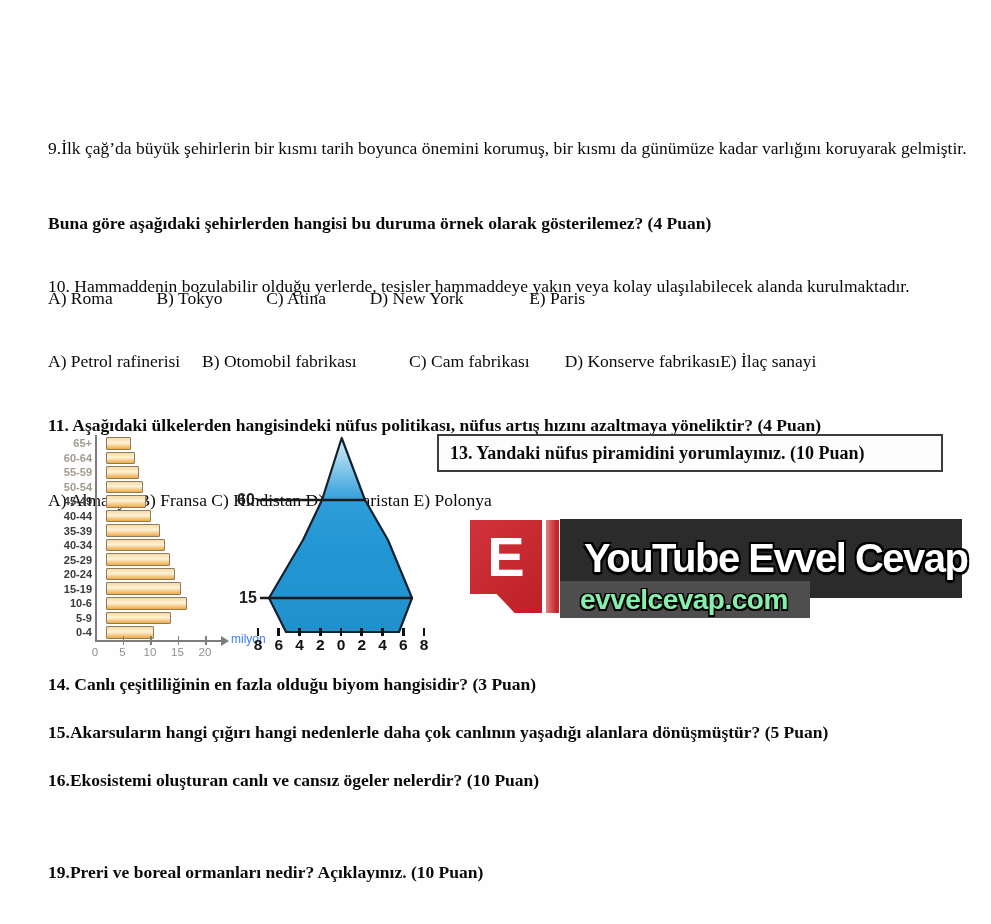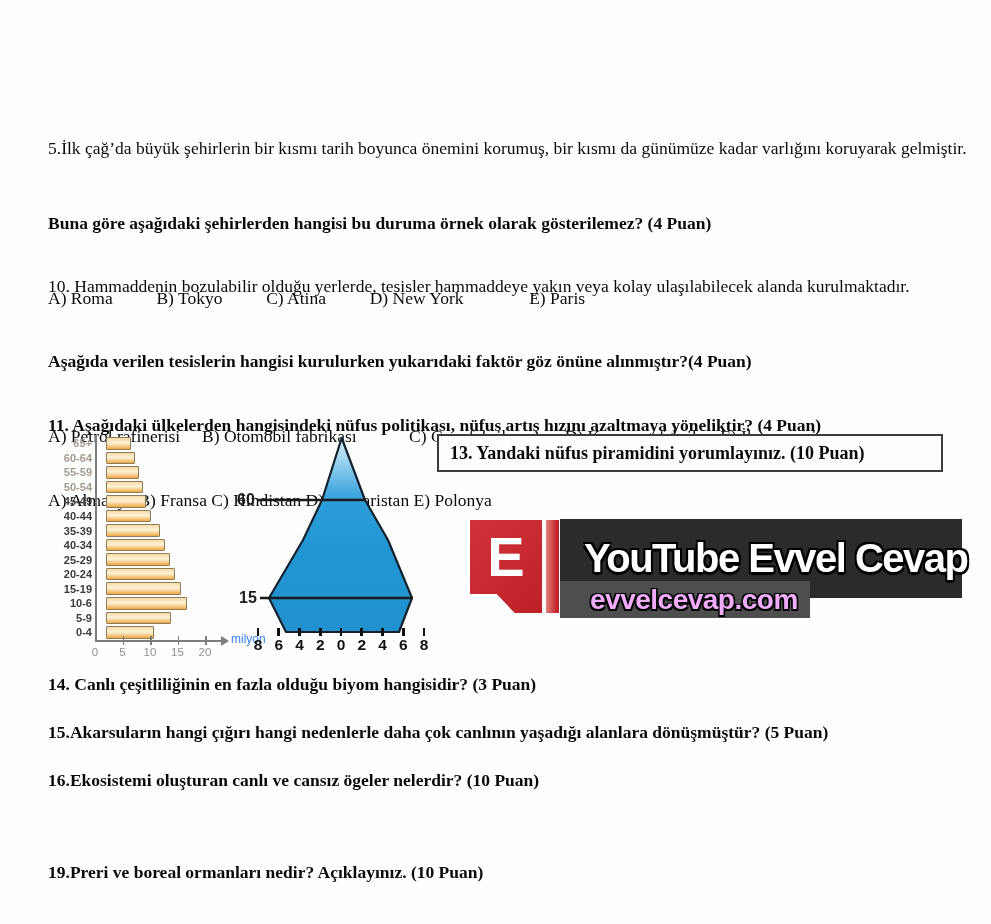--- a/index.html
+++ b/index.html
@@ -56,39 +56,38 @@
   .wm-stripe { position:absolute; left:76px; top:1px; width:13px; height:93px;
     background:linear-gradient(to right,#e2807f 0%,#c2262c 80%); }
   .wm-banner { position:absolute; left:90px; top:0; width:402px; height:79px;
     background:#2b2b2b; box-sizing:border-box;
     display:flex; align-items:center; padding-left:24px; white-space:nowrap;
     font-family:"Liberation Sans", sans-serif; font-size:40px; font-weight:600;
     letter-spacing:-1.5px; color:#fff;
     text-shadow:-2px -2px 0 #000, 2px -2px 0 #000, -2px 2px 0 #000, 2px 2px 0 #000, 0 3px 1px #000; }
   .wm-sub { position:absolute; left:90px; top:62px; width:250px; height:37px;
     background:#4e4e4e; box-sizing:border-box;
-    display:flex; align-items:center; padding-left:30px; white-space:nowrap;
+    display:flex; align-items:center; padding-left:20px; white-space:nowrap;
     font-family:"Liberation Sans", sans-serif; font-size:28px; font-weight:bold;
-    letter-spacing:-0.5px; color:#f0abfc;
+    letter-spacing:-0.5px; color:#86efac;
     text-shadow:-1.5px -1.5px 0 #000, 1.5px -1.5px 0 #000, -1.5px 1.5px 0 #000, 1.5px 1.5px 0 #000; }
 </style>
 </head>
 <body>
 
 <div class="page">
 
   <div class="qblock" style="top:86px;">
-    <div>5.İlk çağ’da büyük şehirlerin bir kısmı tarih boyunca önemini korumuş, bir kısmı da günümüze kadar varlığını koruyarak gelmiştir.</div>
+    <div>9.İlk çağ’da büyük şehirlerin bir kısmı tarih boyunca önemini korumuş, bir kısmı da günümüze kadar varlığını koruyarak gelmiştir.</div>
     <div class="bold">Buna göre aşağıdaki şehirlerden hangisi bu duruma örnek olarak gösterilemez? (4 Puan)</div>
     <div>A) Roma          B) Tokyo          C) Atina          D) New York               E) Paris</div>
   </div>
 
   <div class="qblock" style="top:224px;">
     <div>10. Hammaddenin bozulabilir olduğu yerlerde, tesisler hammaddeye yakın veya kolay ulaşılabilecek alanda kurulmaktadır.</div>
-    <div class="bold">Aşağıda verilen tesislerin hangisi kurulurken yukarıdaki faktör göz önüne alınmıştır?(4 Puan)</div>
     <div>A) Petrol rafinerisi     B) Otomobil fabrikası            C) Cam fabrikası        D) Konserve fabrikasıE) İlaç sanayi</div>
   </div>
 
   <div class="qblock" style="top:363px;">
     <div class="bold">11. Aşağıdaki ülkelerden hangisindeki nüfus politikası, nüfus artış hızını azaltmaya yöneliktir? (4 Puan)</div>
     <div>A) Almanya B) Fransa C) Hindistan D) Bulgaristan E) Polonya</div>
   </div>
 
   <div class="barchart">
     <div class="bar-rows">

